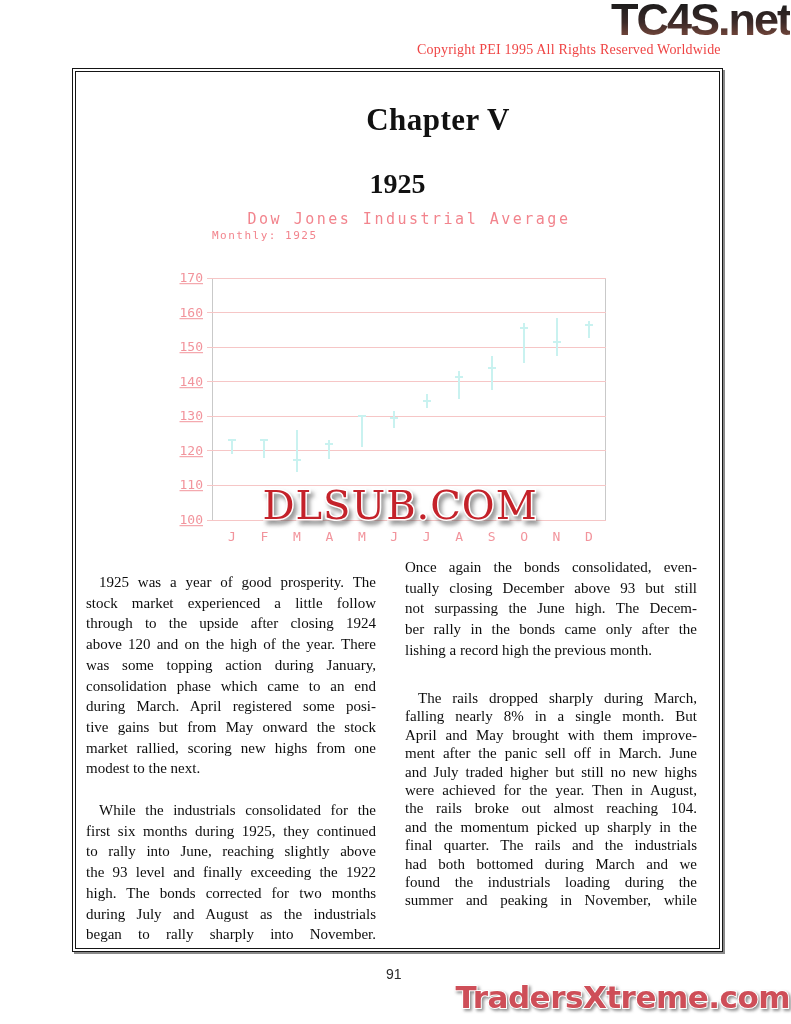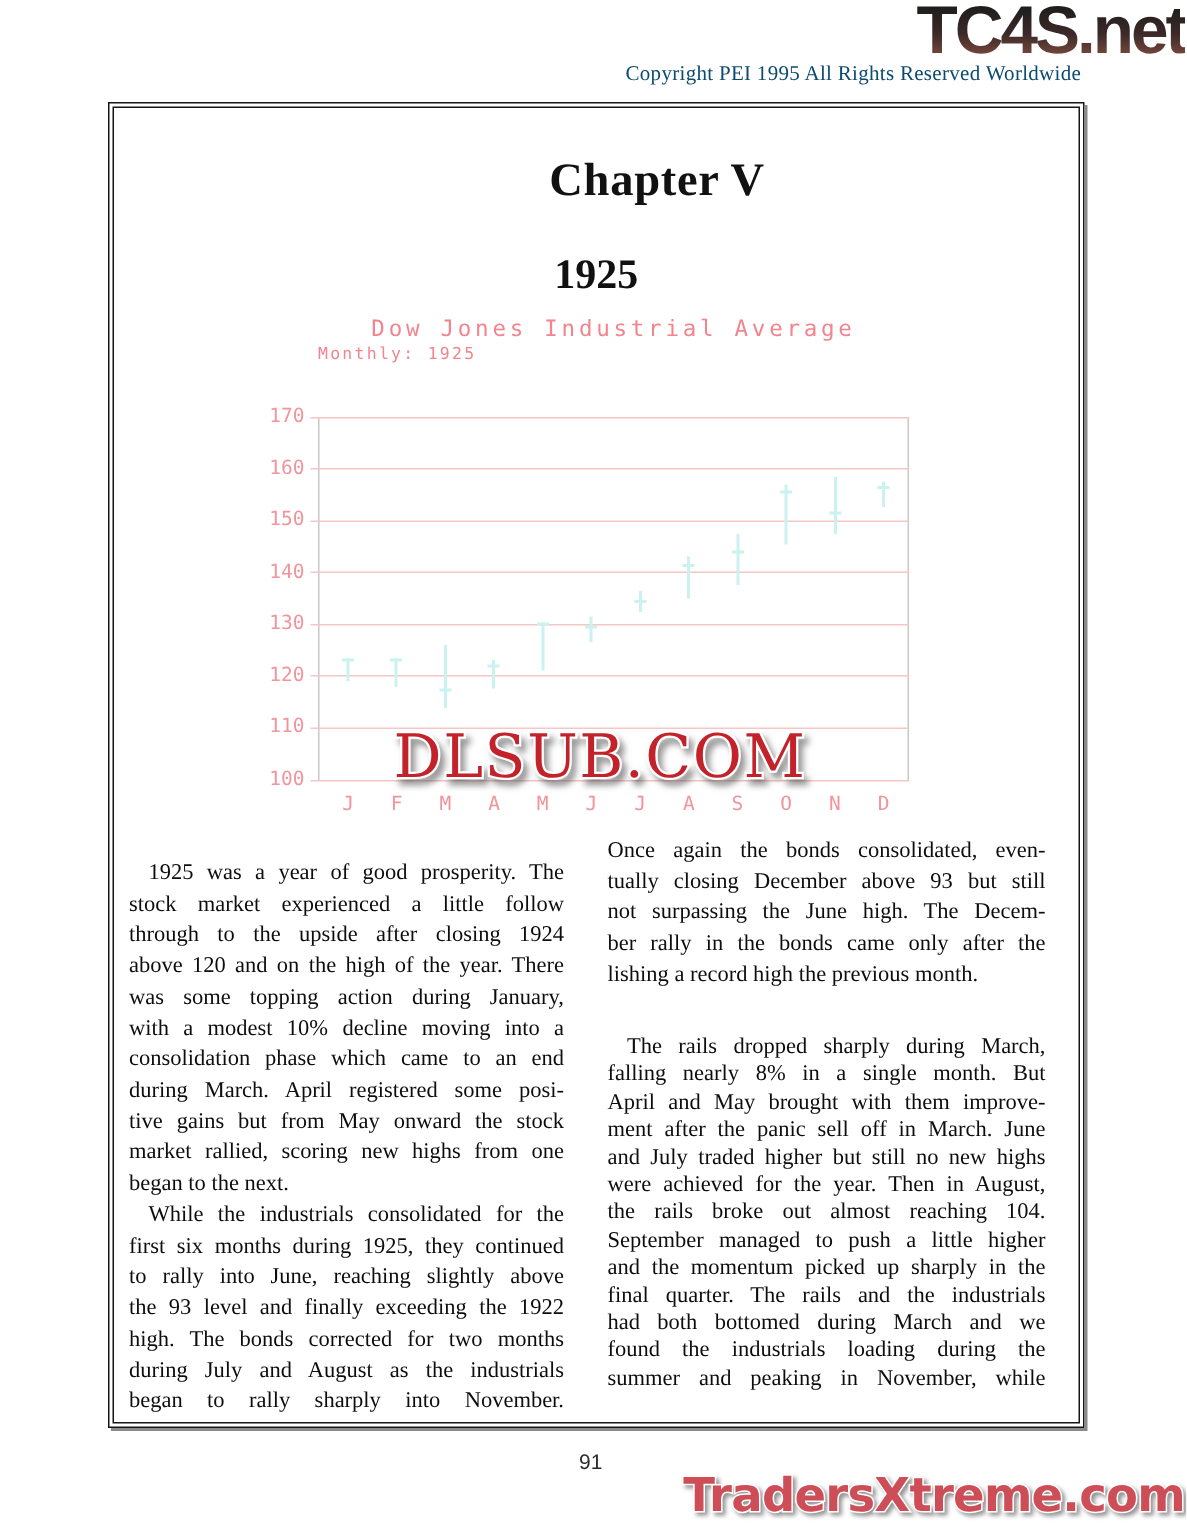--- a/index.html
+++ b/index.html
@@ -12,21 +12,21 @@
   
   .tc4s {
     position:absolute; top:-6px; right:1px;
     font-family:"Liberation Sans", sans-serif; font-weight:bold;
     font-size:45px; letter-spacing:-2px;
     background:linear-gradient(180deg,#1c1c1c 18%, #3c2a28 55%, var(--p-logo_bottom,#9a5a48) 100%);
     -webkit-background-clip:text; background-clip:text; color:transparent;
   }
   .copyright {
     position:absolute; top:42px; left:417px;
-    font-family:"Liberation Serif", serif; font-size:14px; color:#0c4a6e;
+    font-family:"Liberation Serif", serif; font-size:14px; color:#ef4444;
     letter-spacing:0.2px; white-space:nowrap;
   }
 
   
   .frame {
     position:absolute; left:72px; top:68px; width:651px; height:884px;
     border:4px double #151515;
     box-shadow:2px 2px 0 0 #8a8a8a;
   }
 
@@ -52,21 +52,21 @@
 
   
   #plot {
     position:absolute; left:212px; top:278px; width:394px; height:242px;
     border-left:1px solid var(--c-axis,#c9c9c9);
     border-right:1px solid var(--c-axis,#c9c9c9);
   }
   .grid { position:absolute; left:-6px; right:-1px; height:1px; background:var(--c-grid,#f6c6c6); }
   .ylab {
     position:absolute; right:calc(100% + 10px); transform:translateY(-52%);
-    font-family:"DejaVu Sans Mono", monospace; font-size:13px; color:var(--c-label,#f2949c);
+    font-family:"DejaVu Sans Mono", monospace; font-size:13px; color:var(--c-label,#f2949c);text-decoration:underline;
   }
   .xlab {
     position:absolute; top:calc(100% + 9px); transform:translateX(-50%);
     font-family:"DejaVu Sans Mono", monospace; font-size:13px; color:var(--c-label,#f2949c);
   }
   .bar  { position:absolute; width:2px; background:var(--c-bar,#c9f2f0); }
   .tick { position:absolute; width:8px; height:2px; background:var(--c-bar,#c9f2f0); }
 
   
   .watermark {
@@ -174,26 +174,25 @@
     </div>
 
   <div class="watermark">DLSUB.COM</div>
 
   <div id="lp1" class="col">
       <div class="line indent">1925 was a year of good prosperity.  The</div>
       <div class="line">stock market experienced a little follow</div>
       <div class="line">through to the upside after closing 1924</div>
       <div class="line">above 120 and on the high of the year. There</div>
       <div class="line">was some topping action during January,</div>
-      <div class="line">with a modest 10% decline moving into a</div>
       <div class="line">consolidation phase which came to an end</div>
       <div class="line">during March.  April registered some posi-</div>
       <div class="line">tive gains but from May onward the stock</div>
       <div class="line">market rallied, scoring new highs from one</div>
-      <div class="line last">began to the next.</div>
+      <div class="line last">modest to the next.</div>
     </div>
   <div id="lp2" class="col">
       <div class="line indent">While the industrials consolidated for the</div>
       <div class="line">first six months during 1925, they continued</div>
       <div class="line">to rally into June, reaching slightly above</div>
       <div class="line">the 93 level and finally exceeding the 1922</div>
       <div class="line">high.  The bonds corrected for two months</div>
       <div class="line">during July and August as the industrials</div>
       <div class="line">began to rally sharply into November.</div>
     </div>
@@ -205,21 +204,20 @@
       <div class="line last">lishing a record high the previous month.</div>
     </div>
   <div id="rp2" class="col">
       <div class="line indent">The rails dropped sharply during March,</div>
       <div class="line">falling nearly 8% in a single month.  But</div>
       <div class="line">April and May brought with them improve-</div>
       <div class="line">ment after the panic sell off in March. June</div>
       <div class="line">and July traded higher but still no new highs</div>
       <div class="line">were achieved for the year. Then in August,</div>
       <div class="line">the rails broke out almost reaching 104.</div>
-      <div class="line">September managed to push a little higher</div>
       <div class="line">and the momentum picked up sharply in the</div>
       <div class="line">final quarter.  The rails and the industrials</div>
       <div class="line">had both bottomed during March and we</div>
       <div class="line">found the industrials loading during the</div>
       <div class="line">summer and peaking in November, while</div>
     </div>
 
   <div class="pagenum">91</div>
   <div class="traders">TradersXtreme.com</div>
 

